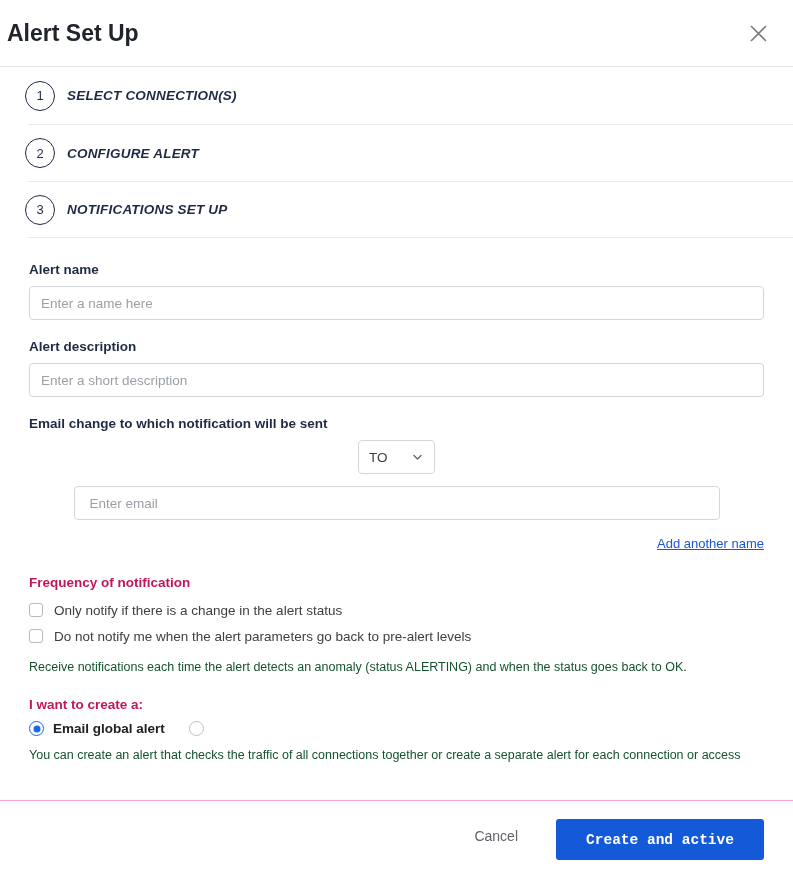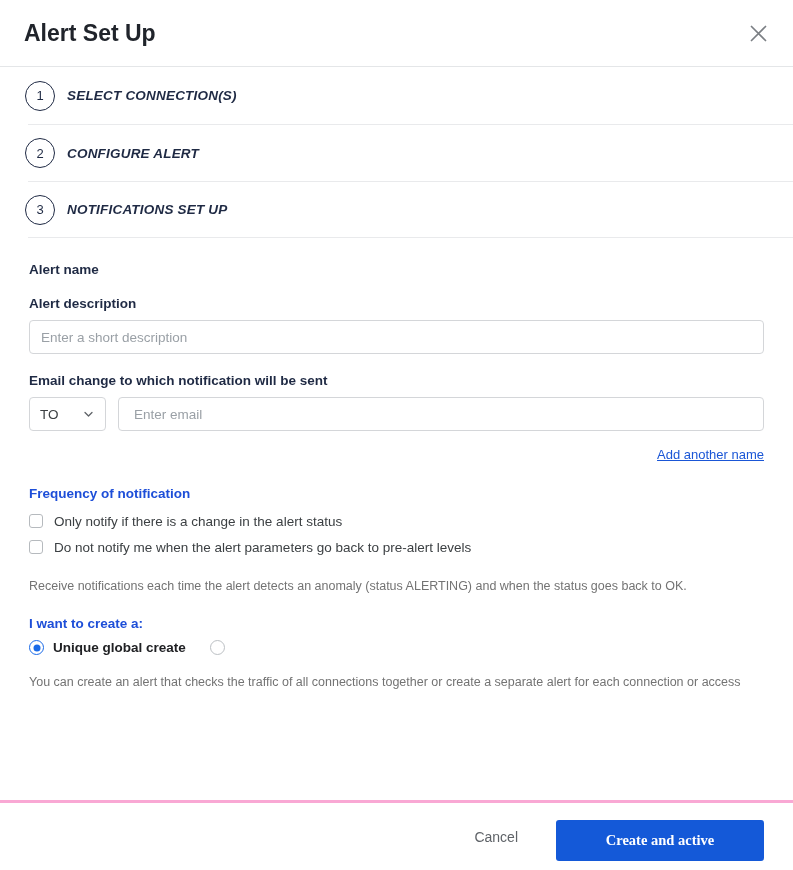--- a/index.html
+++ b/index.html
@@ -24,21 +24,21 @@
     background: #fff;
   }
 
   
   .dialog-header {
     height: 67px;
     flex: 0 0 67px;
     display: flex;
     align-items: center;
     justify-content: space-between;
-    padding: 0 20px 0 23px;
+    padding: 0 20px 0 6px;
     border-bottom: 1px solid #e4e6e8;
   }
   .dialog-title {
     font-size: 23px;
     font-weight: bold;
     color: #20242b;
     letter-spacing: 0px;
     line-height: 1;
     padding-left: 1px;
   }
@@ -114,20 +114,21 @@
     background: #fff;
     display: block;
   }
   .text-input::placeholder { color: #9aa0a6; }
   .field-block { margin-bottom: 19px; }
 
   .email-row {
     display: flex;
     align-items: center;
     gap: 12px;
+    flex-direction: column;
   }
   .select-wrap {
     position: relative;
     width: 77px;
     height: 34px;
     border: 1px solid #d4d6d9;
     border-radius: 4px;
     display: flex;
     align-items: center;
     padding: 0 10px;
@@ -167,21 +168,21 @@
   .add-email-link {
     font-size: 13px;
     color: #1a56d6;
     text-decoration: underline;
     cursor: pointer;
   }
 
   .section-title {
     font-size: 13.5px;
     font-weight: bold;
-    color: #1d4ed8;
+    color: #be185d;
     margin-top: 23px;
     margin-bottom: 8px;
   }
   .check-row {
     display: flex;
     align-items: center;
     height: 24px;
     margin-bottom: 2px;
     cursor: pointer;
   }
@@ -193,22 +194,22 @@
     background: #fff;
     flex: 0 0 14px;
     margin-right: 11px;
   }
   .check-label {
     font-size: 13.5px;
     color: #3c4043;
   }
   .helper-text {
     font-size: 12.5px;
-    color: #737373;
-    margin-top: 20px;
+    color: #14532d;
+    margin-top: 12px;
   }
 
   .radio-row {
     display: flex;
     align-items: center;
     margin-top: 9px;
   }
   .radio-opt {
     display: flex;
     align-items: center;
@@ -238,21 +239,21 @@
     border-radius: 50%;
     background: #1a6ae8;
     transform: translate(-50%, -50%);
   }
   .radio-label { font-size: 13.5px; color: #3c4043; }
   .radio-label.selected { font-weight: bold; color: #202124; }
 
   
   .dialog-footer {
     flex: 0 0 70px;
-    border-top: 3px solid #f9a8d4;
+    border-top: 1px solid #f9a8d4;
     display: flex;
     align-items: center;
     justify-content: flex-end;
     padding-right: 29px;
     gap: 24px;
   }
   .btn-cancel {
     background: none;
     border: none;
     font-size: 14px;
@@ -260,21 +261,21 @@
     font-family: "Liberation Sans", sans-serif;
     cursor: pointer;
     padding: 10px 14px;
   }
   .btn-primary {
     background: #1459d8;
     color: #fff;
     border: none;
     font-size: 14.5px;
     font-weight: bold;
-    font-family: Liberation Serif, serif;
+    font-family: Liberation Mono, monospace;
     width: 208px;
     height: 41px;
     border-radius: 3px;
     cursor: pointer;
     margin-top: 8px;
   }
 </style>
 </head>
 <body>
 
@@ -301,20 +302,21 @@
     <div class="step-row">
       <div class="step-circle">3</div>
       <div class="step-label">NOTIFICATIONS SET UP</div>
     </div>
   </div>
 
   <div class="dialog-body">
 
     <div class="field-block">
       <div class="field-label">Alert name</div>
+      <input class="text-input" type="text" placeholder="Enter a name here" style="">
     </div>
 
     <div class="field-block">
       <div class="field-label">Alert description</div>
       <input class="text-input" type="text" placeholder="Enter a short description" style="">
     </div>
 
     <div>
       <div class="field-label">Email change to which notification will be sent</div>
       <div class="email-row">
@@ -343,21 +345,21 @@
       <span class="checkbox"></span>
       <span class="check-label">Do not notify me when the alert parameters go back to pre-alert levels</span>
     </div>
     <div class="helper-text">Receive notifications each time the alert detects an anomaly (status ALERTING) and when the status goes back to OK.</div>
 
     <div class="section-title">I want to create a:</div>
 
     <div class="radio-row">
       <div class="radio-opt">
         <span class="radio checked"></span>
-        <span class="radio-label selected">Unique global create</span>
+        <span class="radio-label selected">Email global alert</span>
       </div>
       <div class="radio-opt">
         <span class="radio"></span>
       </div>
     </div>
     <div class="helper-text">You can create an alert that checks the traffic of all connections together or create a separate alert for each connection or access</div>
 
   </div>
 
   <div class="dialog-footer">

